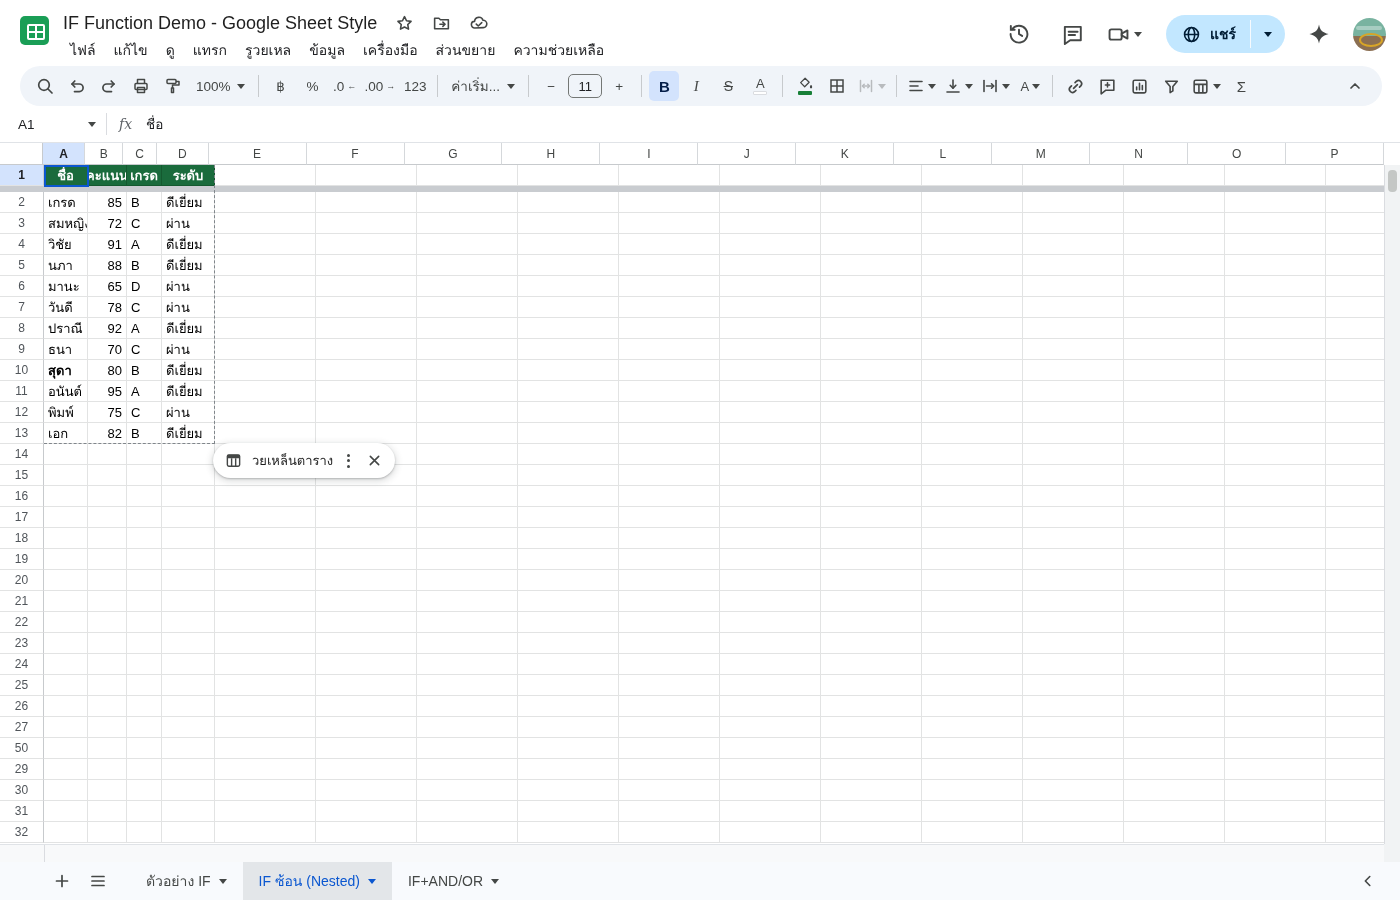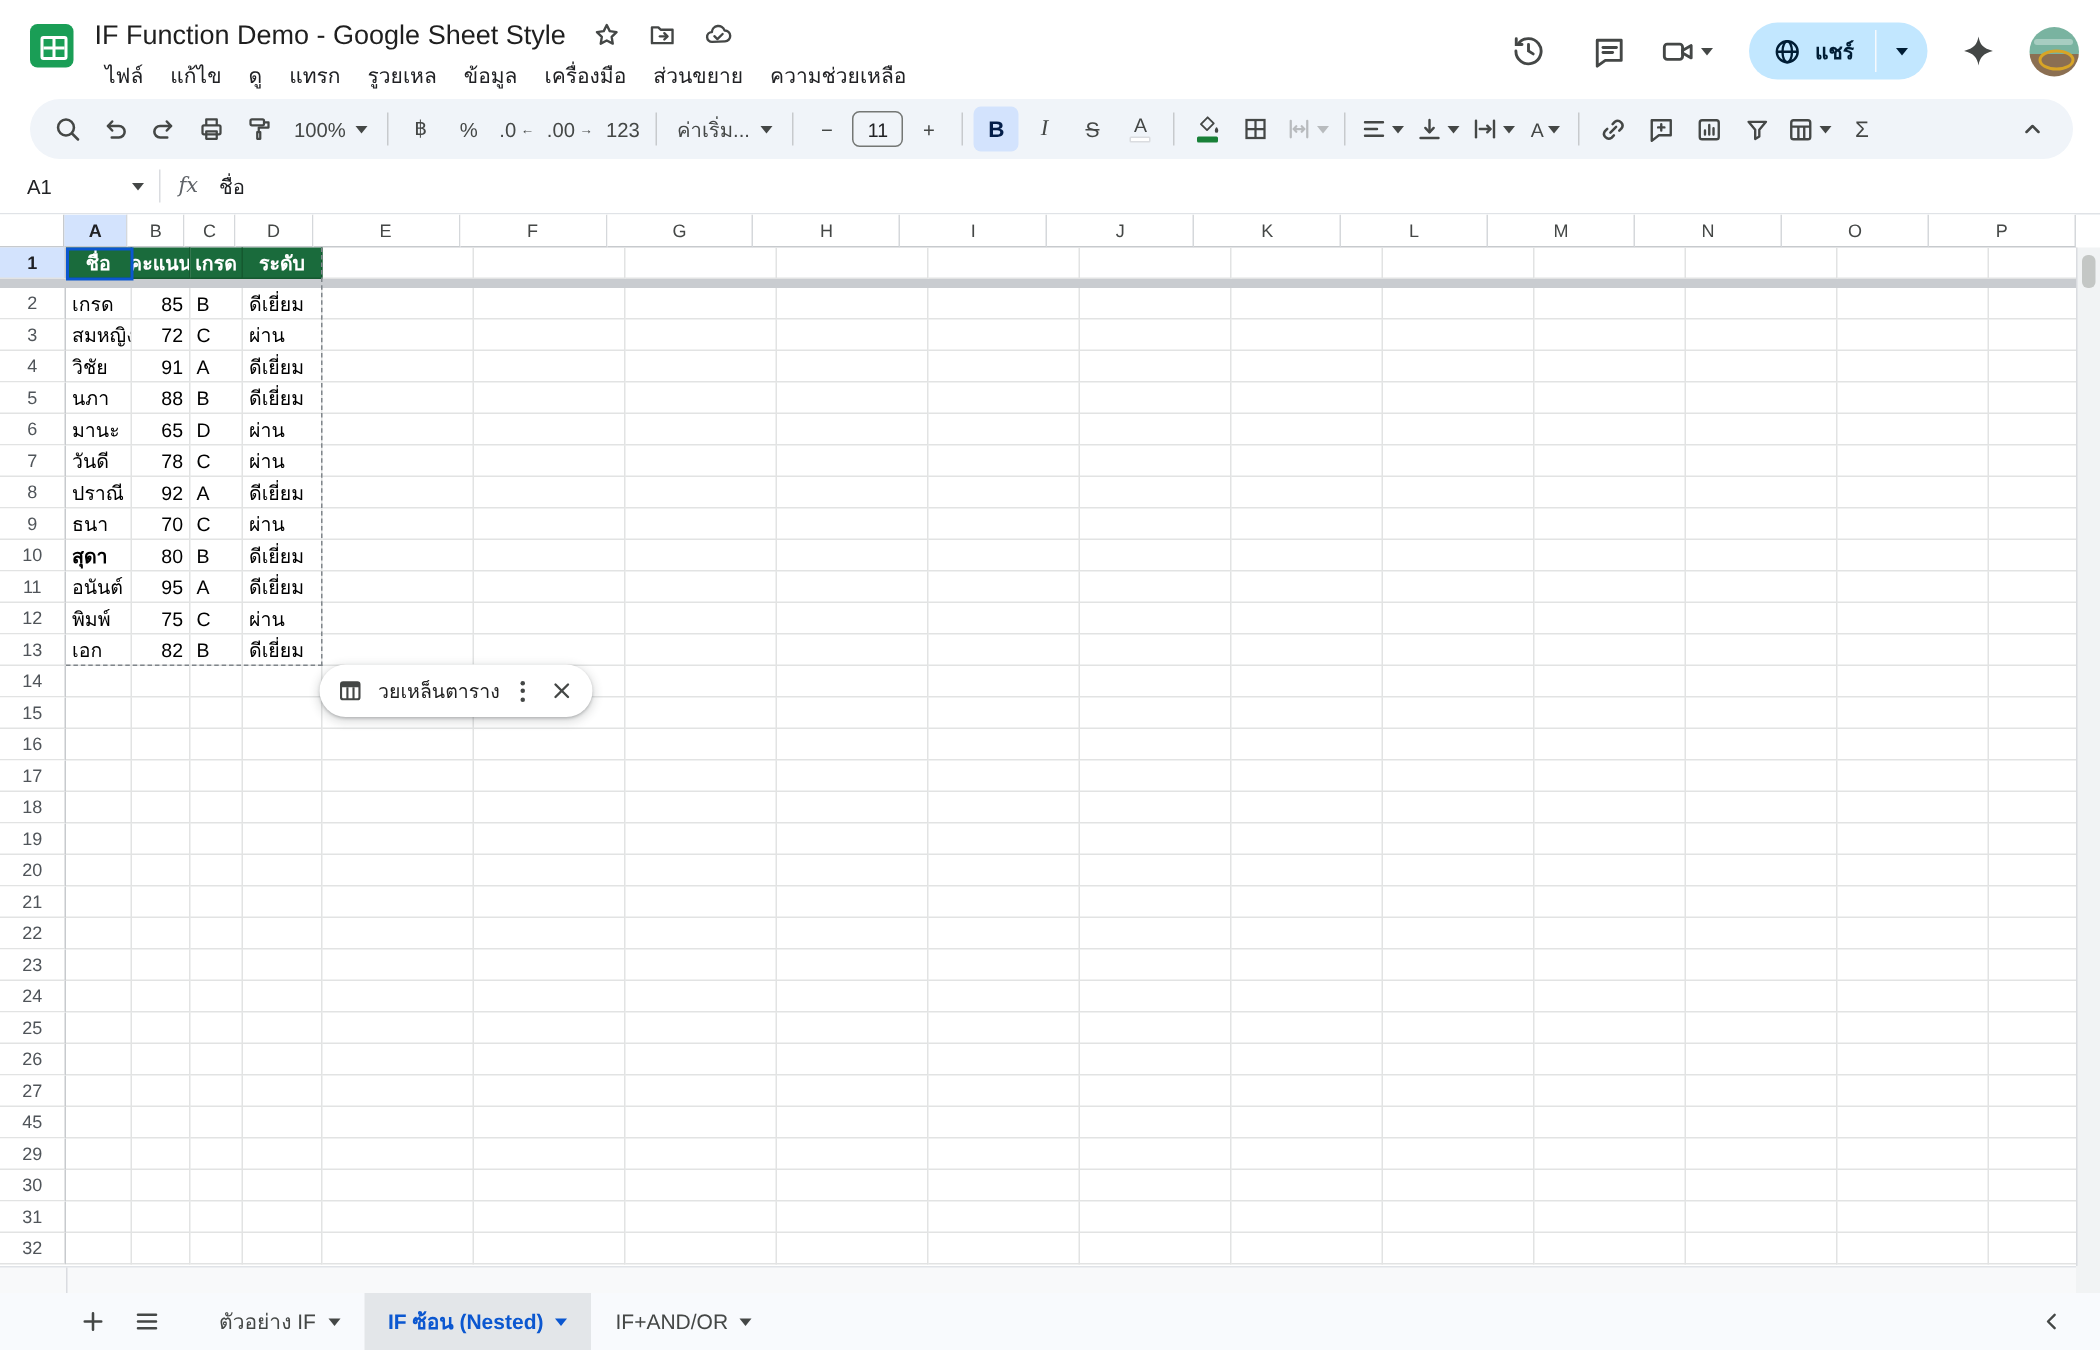--- a/index.html
+++ b/index.html
@@ -122,21 +122,21 @@
 
   
   .bottombar { position:absolute; left:0; top:862px; width:1400px; height:38px;
     background:#f8fafd; display:flex; align-items:center; }
   .bb-btn { width:36px; height:36px; display:flex; align-items:center; justify-content:center; }
   .bb-btn.first { margin-left:44px; }
   .tabs { display:flex; align-items:stretch; height:38px; margin-left:14px; }
   .tab { display:flex; align-items:center; gap:8px; padding:0 16px; font-size:14px;
     color:#444746; font-weight:500; }
   .tab .caret { border-top-color:#444746; }
-  .tab.active { background:var(--active_tab_bg,#e3e6e9); color:var(--active_tab_text,#0b57d0); font-weight:700; }
+  .tab.active { background:var(--active_tab_bg,#e3e6e9); color:var(--active_tab_text,#0b57d0); font-weight:400; }
   .tab.active .caret { border-top-color:var(--active_tab_text,#0b57d0); }
   .bb-right { margin-left:auto; margin-right:14px; }
 </style>
 </head>
 <body>
 
 <div class="topbar">
   <div class="logo"></div>
   <div class="title-block">
     <div class="title-row">
@@ -922,21 +922,21 @@
       <div class="cell" style="width: 101px;"></div>
       <div class="cell" style="width: 101px;"></div>
       <div class="cell" style="width: 101px;"></div>
       <div class="cell" style="width: 101px;"></div>
       <div class="cell" style="width: 101px;"></div>
       <div class="cell" style="width: 101px;"></div>
       <div class="cell" style="width: 101px;"></div>
       <div class="cell" style="width: 101px;"></div>
     </div>
     <div class="srow drow">
-      <div class="rowhdr">45</div>
+      <div class="rowhdr">50</div>
       <div class="cell" style="width: 44px;"></div>
       <div class="cell" style="width: 39px;"></div>
       <div class="cell" style="width: 35px;"></div>
       <div class="cell" style="width: 53px;"></div>
       <div class="cell" style="width: 101px;"></div>
       <div class="cell" style="width: 101px;"></div>
       <div class="cell" style="width: 101px;"></div>
       <div class="cell" style="width: 101px;"></div>
       <div class="cell" style="width: 101px;"></div>
       <div class="cell" style="width: 101px;"></div>

